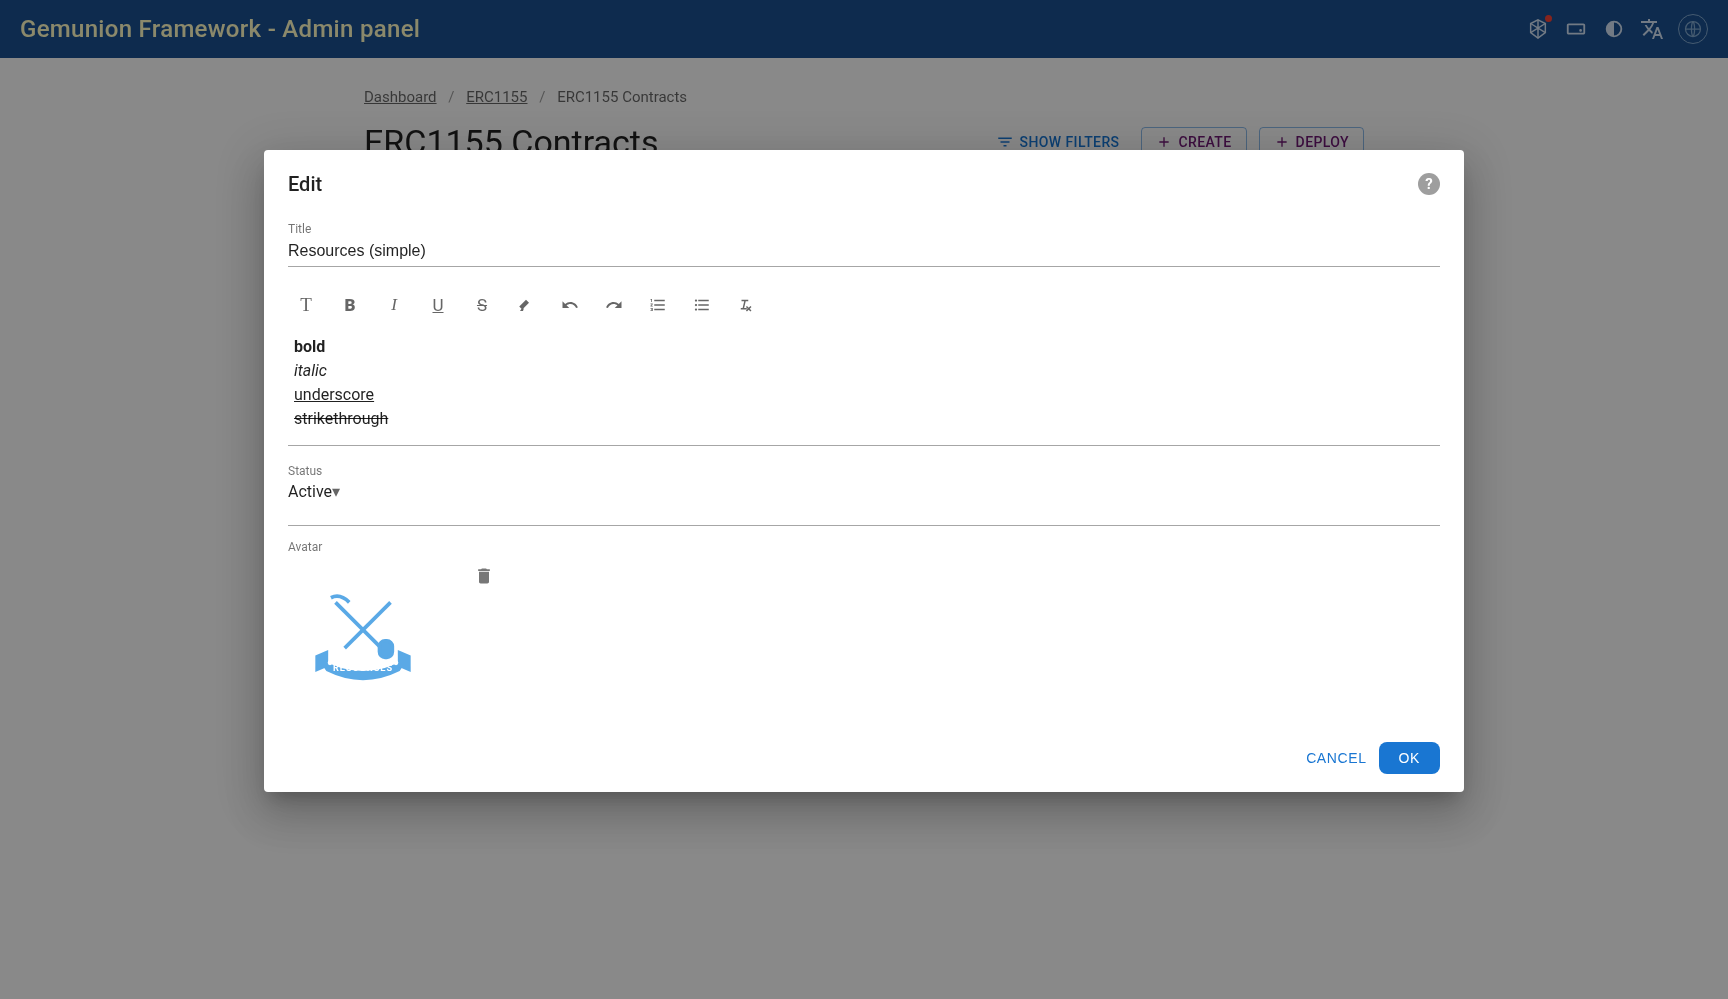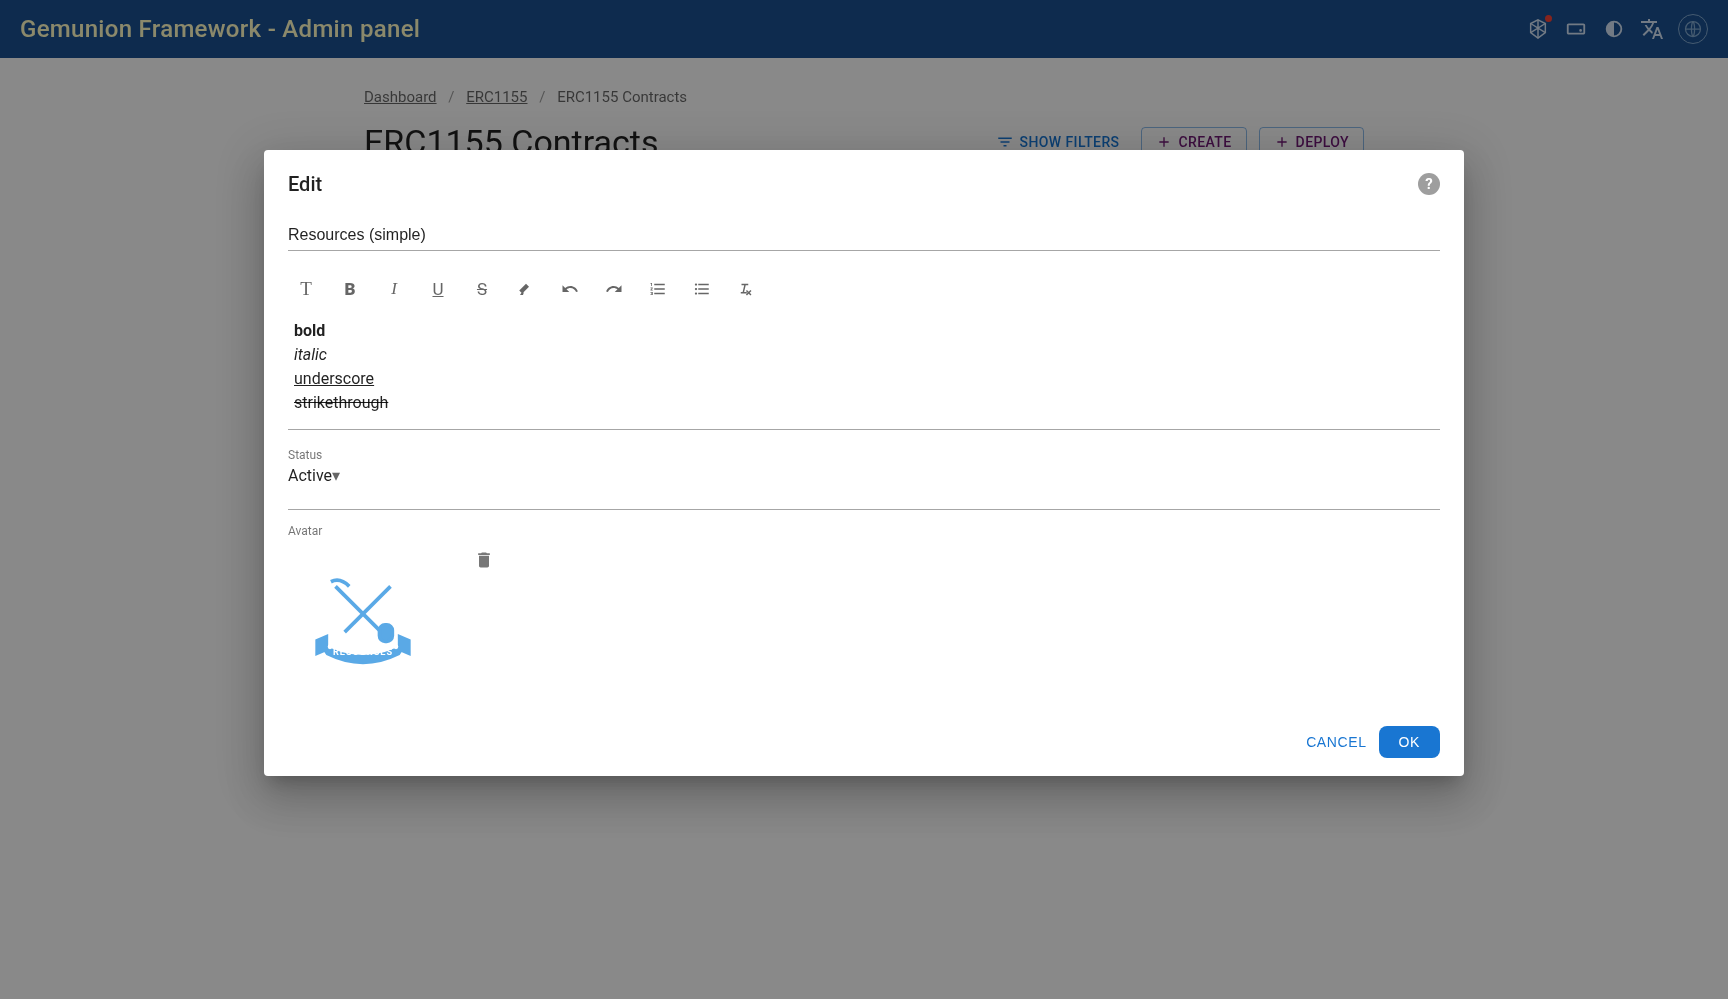--- a/index.html
+++ b/index.html
@@ -246,20 +246,21 @@
 </div>
 
 <div class="modal-overlay">
   <div class="dialog">
     <div class="dialog-header">
       <div class="dialog-title">Edit</div>
       <div class="help-badge">?</div>
     </div>
 
     <div class="form-field">
+      <label class="field-label">Title</label>
       <input class="text-input" value="Resources (simple)" style="">
     </div>
 
     <div class="form-field" style="margin-top:18px;">
       <div class="rte-toolbar">
         <div class="tbtn" style="font-family:serif;font-size:19px;">T</div>
         <div class="tbtn" style="font-weight:900;">B</div>
         <div class="tbtn" style="font-style:italic;font-family:serif;">I</div>
         <div class="tbtn" style="text-decoration:underline;">U</div>
         <div class="tbtn" style="text-decoration:line-through;">S</div>

